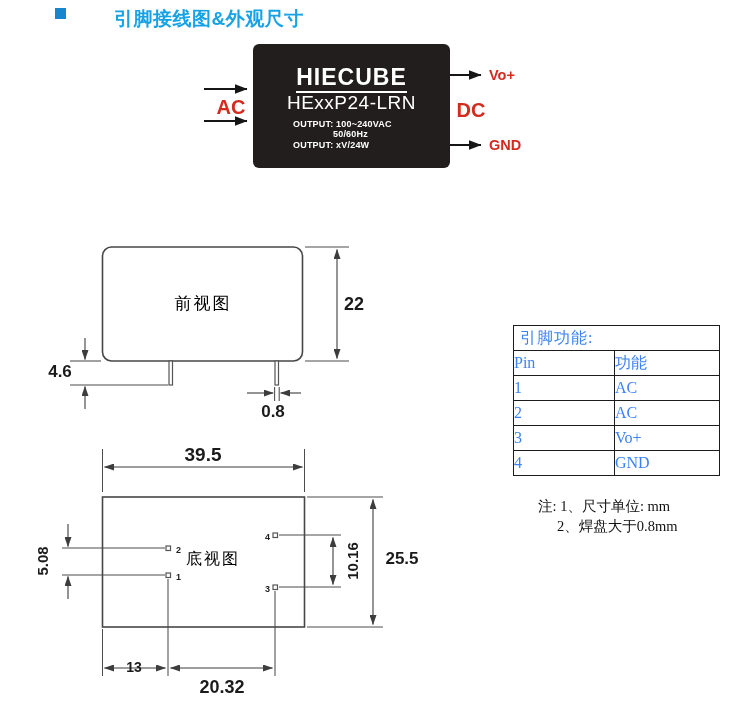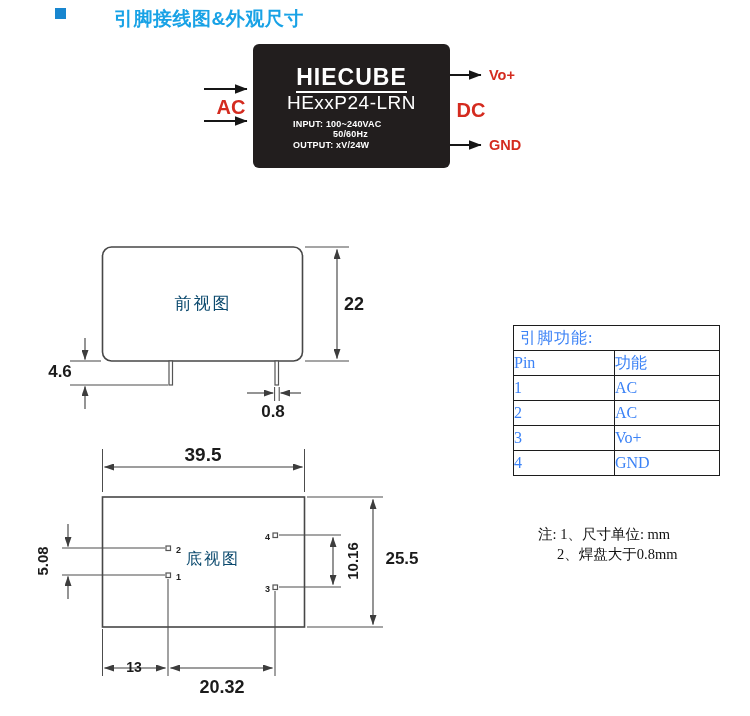--- a/index.html
+++ b/index.html
@@ -46,39 +46,39 @@
   .t22  {left:354px;top:304px;font-size:18px;}
   .t46  {left:60px; top:372px;font-size:17px;}
   .t08  {left:273px;top:412px;font-size:17px;}
   .t395 {left:203px;top:455px;font-size:19px;}
   .t508 {left:42px; top:561px;font-size:15px;}
   .t255 {left:402px;top:559px;font-size:17px;}
   .t1016{left:352px;top:561px;font-size:15px;}
   .t13  {left:134px;top:667px;font-size:14px;}
   .t2032{left:222px;top:687px;font-size:18px;}
   .viewlabel{
-    position:absolute;transform:translate(-50%,-50%);font-weight:400;color:#0c4a6e;
+    position:absolute;transform:translate(-50%,-50%);font-weight:400;color:#000000;
     font-family:"Liberation Serif","DejaVu Serif",serif;white-space:nowrap;
   }
   .fv{left:203px;top:303px;font-size:17px;letter-spacing:2px;}
   .bv{left:213px;top:559px;font-size:16px;letter-spacing:2px;}
 
   
   .pintable{
     position:absolute;left:513px;top:325px;border-collapse:collapse;
     font-family:"Liberation Serif","DejaVu Serif",serif;font-size:16px;color:#3b82f6;
   }
   .pintable td{border:1.4px solid #1c1c1c;height:24px;padding:0;}
   .pintable .c1{width:100px;}
   .pintable .c2{width:104px;}
   .pintable .ttl{text-align:left;padding-left:6px;letter-spacing:1px;}
 
   
   .notes{
-    position:absolute;left:538px;top:524px;
+    position:absolute;left:538px;top:496px;
     font-family:"Liberation Serif","DejaVu Serif",serif;font-size:14.5px;color:#111111;line-height:20px;
     white-space:nowrap;
   }
   .notes .l2{margin-left:19px;text-align:right;}
 </style>
 </head>
 <body>
 
 <div id="canvas">
 
@@ -157,21 +157,21 @@
       <line class="ext" x1="275" y1="591" x2="275" y2="676"></line>
       <line class="dim" x1="104.5" y1="668" x2="165.5" y2="668" marker-start="url(#dimS)" marker-end="url(#dimE)"></line>
       <line class="dim" x1="170.5" y1="668" x2="272.5" y2="668" marker-start="url(#dimS)" marker-end="url(#dimE)"></line>
     </g>
   </svg>
 
   <div class="module-box">
     <div><span class="mod-brand">HIECUBE</span></div>
     <div class="mod-model">HExxP24-LRN</div>
     <div class="mod-specs">
-      <div>INPUT: 100~240VAC</div>
+      <div>OUTPUT: 100~240VAC</div>
       <div class="indent">50/60Hz</div>
       <div>OUTPUT: xV/24W</div>
     </div>
   </div>
 
   <div class="iolabel lbl-ac">AC</div>
   <div class="iolabel lbl-dc">DC</div>
   <div class="iolabel lbl-vo">Vo+</div>
   <div class="iolabel lbl-gnd">GND</div>
 

